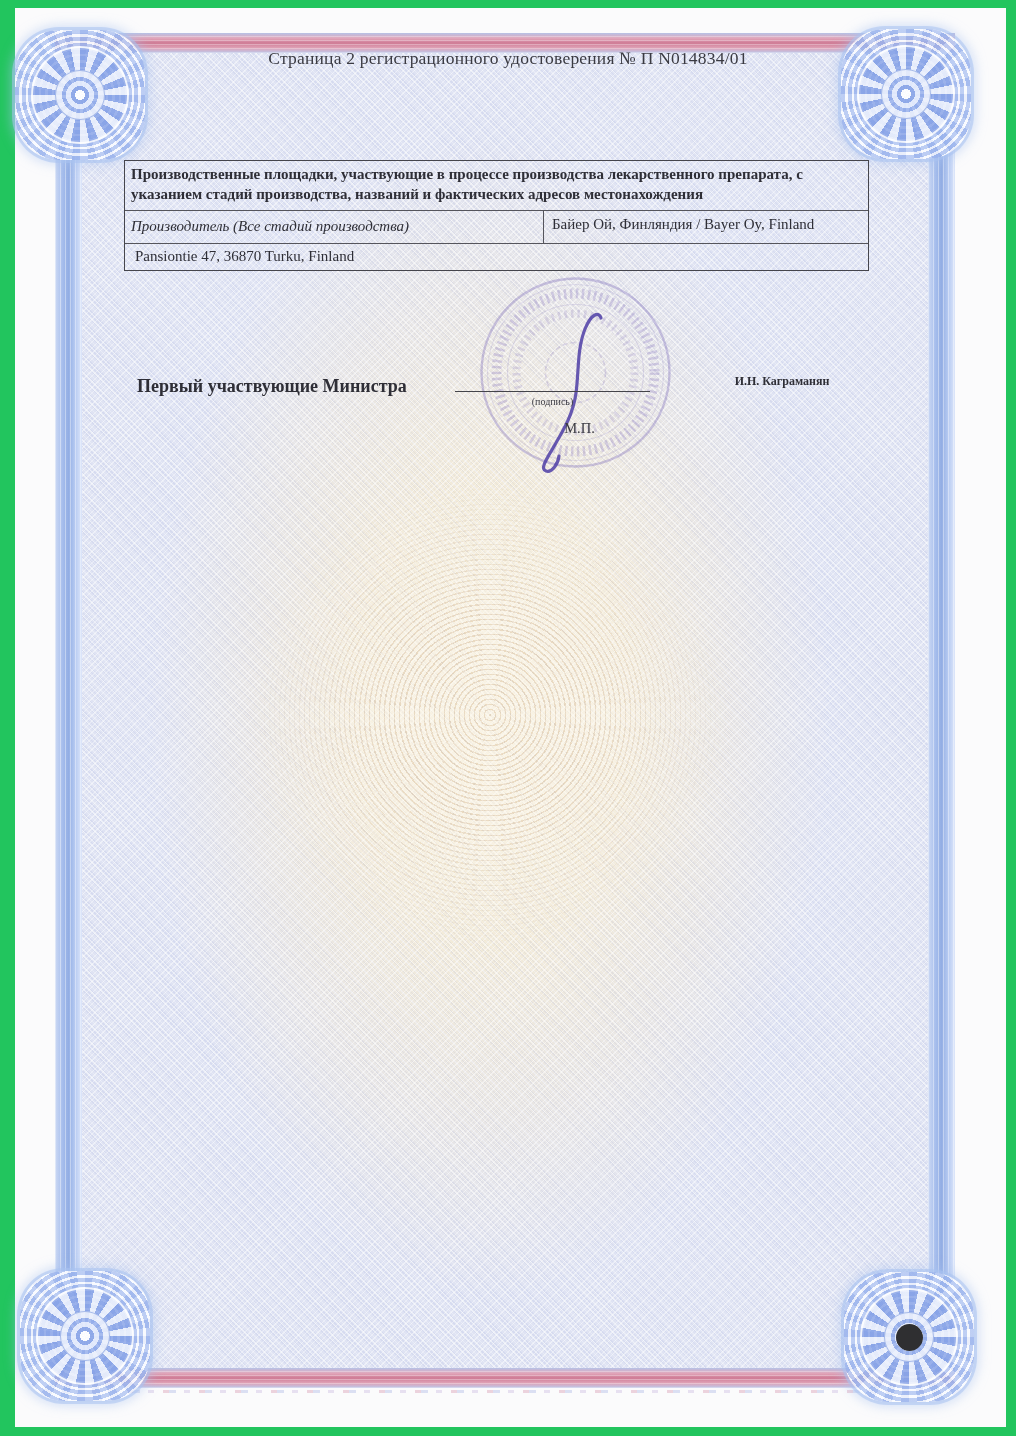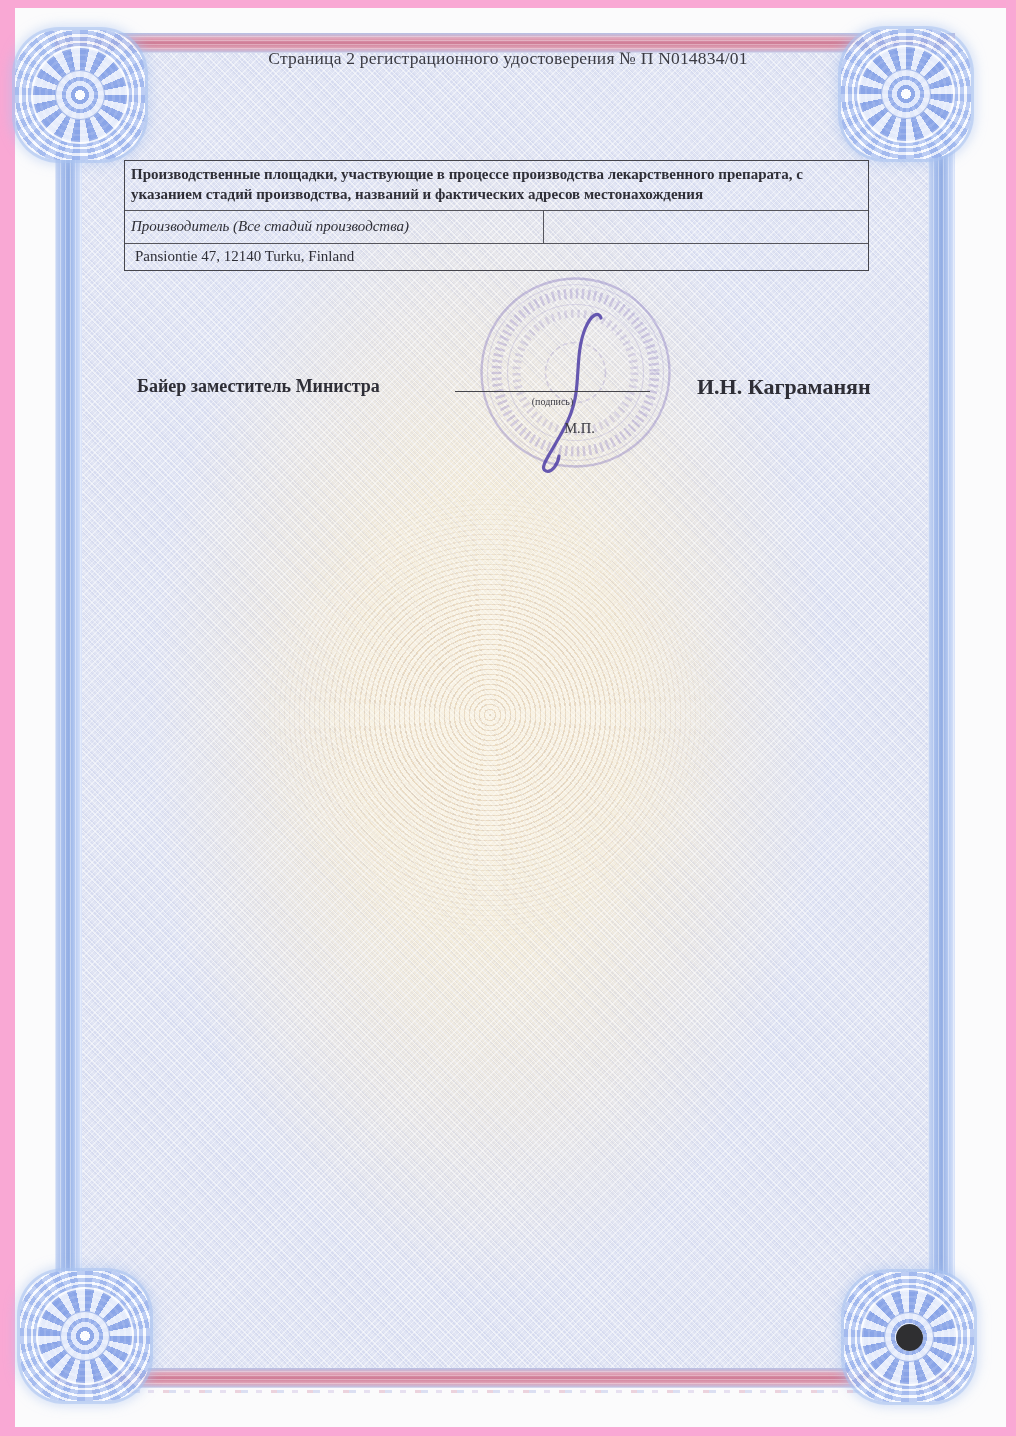--- a/index.html
+++ b/index.html
@@ -1,19 +1,19 @@
 <!DOCTYPE html>
 <html><head>
 <meta charset="utf-8">
 <style>
   html,body{margin:0;padding:0;}
   #canvas{
     position:relative;
     width:1016px;height:1436px;
-    background:#f9a8d4;
+    background:#22c55e;
     overflow:hidden;
     font-family:"Liberation Serif","DejaVu Serif",serif;
     color:#33333a;
   }
   .paper{
     position:absolute;left:15px;top:8px;width:991px;height:1419px;
     background:#fbfbfc;
   }
   
   .band{position:absolute;z-index:1;}
@@ -109,21 +109,21 @@
     padding:7px 8px 8px 6px;font-style:italic;
   }
   .t-cell-value{flex:1;padding:5px 8px 10px 8px;}
   .t-row2{padding:4px 8px 5px 10px;}
   .sig-title{
     position:absolute;left:137px;top:376px;z-index:5;
     font-weight:bold;font-size:18px;color:#2e2e36;
   }
   .sig-name{
     position:absolute;left:697px;top:374px;width:170px;z-index:5;
-    font-weight:bold;font-size:22px;color:#2e2e36;text-align:right;white-space:nowrap;
+    font-weight:bold;font-size:12px;color:#2e2e36;text-align:center;white-space:nowrap;
   }
   .sig-line{
     position:absolute;left:455px;top:391px;width:195px;height:0;z-index:5;
     border-top:1.4px solid #44444a;
   }
   .sig-caption{
     position:absolute;left:455px;top:396px;width:195px;z-index:5;
     text-align:center;font-size:10px;color:#3a3a42;
   }
   .sig-mp{
@@ -159,39 +159,40 @@
   <div class="rosette rosette-bl"></div>
   <div class="rosette rosette-br"></div>
   <div class="hole-dot"></div>
 
   <div class="doc-header">Страница 2 регистрационного удостоверения № П N014834/01</div>
 
   <div class="reg-table">
     <div class="t-head">Производственные площадки, участвующие в процессе производства лекарственного препарата, с указанием стадий производства, названий и фактических адресов местонахождения</div>
     <div class="t-row1">
       <div class="t-cell-label">Производитель (Все стадий производства)</div>
+      <div class="t-cell-value">Байер Ой, Финляндия / Bayer Oy, Finland</div>
     </div>
-    <div class="t-row2">Pansiontie 47, 12140 Turku, Finland</div>
+    <div class="t-row2">Pansiontie 47, 36870 Turku, Finland</div>
   </div>
 
   <svg class="stamp" viewBox="0 0 195 195">
     <g fill="none" stroke="#7a68b8">
       <circle cx="97.5" cy="97.5" r="94" stroke-opacity="0.40" stroke-width="2.4"></circle>
       <circle cx="97.5" cy="97.5" r="88" stroke-opacity="0.18" stroke-width="1.2"></circle>
       <circle cx="97.5" cy="97.5" r="79" stroke-opacity="0.30" stroke-width="10" stroke-dasharray="2.5 3.5"></circle>
       <circle cx="97.5" cy="97.5" r="68" stroke-opacity="0.20" stroke-width="1.2"></circle>
       <circle cx="97.5" cy="97.5" r="59" stroke-opacity="0.22" stroke-width="8" stroke-dasharray="2.5 4"></circle>
       <circle cx="97.5" cy="97.5" r="30" stroke-opacity="0.25" stroke-width="1.6" stroke-dasharray="5 3"></circle>
     </g>
   </svg>
 
   <svg class="sig-stroke" viewBox="0 0 90 175">
     <path d="M76 13 C74 6 66 9 60 24 C52 44 54 66 51 88 C48 110 38 126 28 143
              C21 155 15 164 21 166 C27 168 33 159 34 151" fill="none" stroke="#4e3da6" stroke-width="3.2" stroke-linecap="round" stroke-opacity="0.85"></path>
   </svg>
 
-  <div class="sig-title">Байер заместитель Министра</div>
+  <div class="sig-title">Первый участвующие Министра</div>
   <div class="sig-line"></div>
   <div class="sig-caption">(подпись)</div>
   <div class="sig-mp">М.П.</div>
   <div class="sig-name">И.Н. Каграманян</div>
 
 </div>
 
 </body></html>

